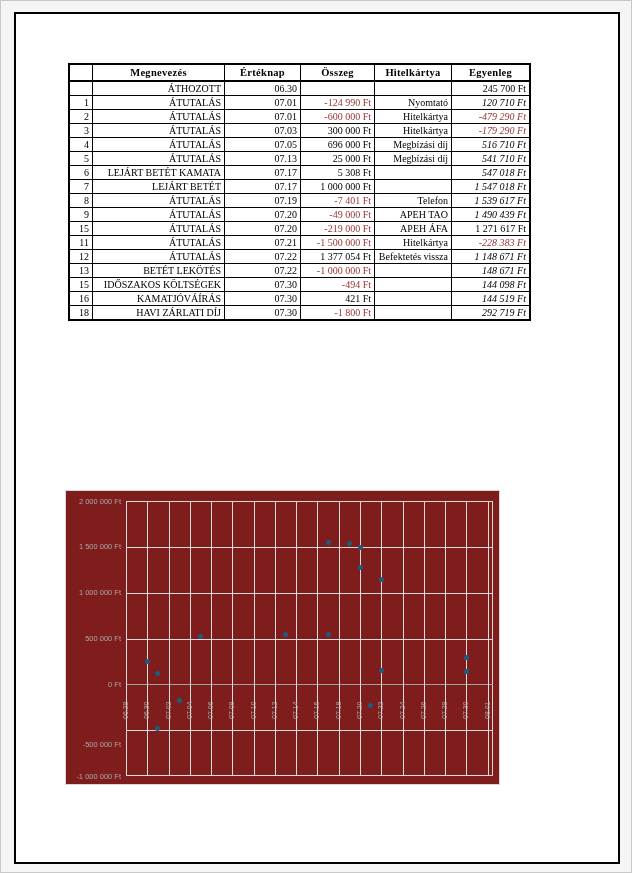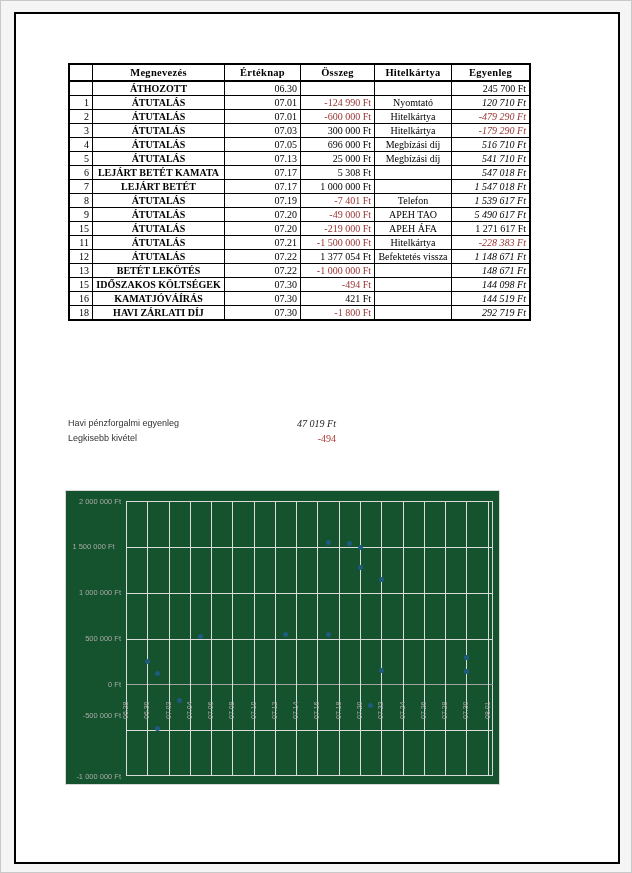--- a/index.html
+++ b/index.html
@@ -40,43 +40,43 @@
   }
   table.tx td{
     border:1px solid #000;
     height:13px;
     padding:0 3px;
     line-height:13px;
     white-space:nowrap;
     overflow:hidden;
   }
   .c-num{width:18px;text-align:right;padding-right:2px;}
-  .c-name{width:127px;text-align:center;font-weight:bold;}
+  .c-name{width:127px;text-align:right;}
   .c-date{width:71px;text-align:right;padding-right:6px;margin-top:12px;}
   .c-amt{width:69px;text-align:right;}
-  .c-note{width:72px;text-align:center;}
+  .c-note{width:72px;text-align:right;}
   .c-bal{width:73px;text-align:right;}
-  .red{color:#993433;}
+  .red{color:#993433;margin-left:44px;}
   .italic{font-style:italic;}
   
   .summary{position:absolute;left:52px;top:402px;width:260px;
     font-family:"Liberation Sans", sans-serif;font-size:9px;color:#333;}
   .summary-row{position:relative;height:15px;line-height:15px;}
   .summary-val{
     position:absolute;left:100px;top:0;width:168px;text-align:right;
     font-family:"Liberation Serif", serif;font-size:10px;color:#1a1a1a;
   }
   .summary-val.italic{font-style:italic;}
   .summary-val.red{color:#b0413a;font-style:normal;}
   
   .chart{
     position:absolute;left:49px;top:476px;
     width:435px;height:295px;
     border:1px solid #d8d8d8;
-    background:#14532d;
+    background:#7f1d1d;
     box-sizing:border-box;
   }
   .plot{
     position:absolute;
     border:1px solid #d9d9d9;
     box-sizing:border-box;
   }
   .gridline-h{position:absolute;height:1px;background:#dcdcdc;}
   .gridline-v{position:absolute;width:1px;background:#dcdcdc;}
   .axis-zero{position:absolute;height:1px;background:#a3a3a3;}
@@ -176,21 +176,21 @@
           <td class="c-amt red">-7 401 Ft</td>
           <td class="c-note">Telefon</td>
           <td class="c-bal italic">1 539 617 Ft</td>
         </tr>
         <tr>
           <td class="c-num">9</td>
           <td class="c-name">ÁTUTALÁS</td>
           <td class="c-date">07.20</td>
           <td class="c-amt red">-49 000 Ft</td>
           <td class="c-note">APEH TAO</td>
-          <td class="c-bal italic">5 490 617 Ft</td>
+          <td class="c-bal italic">1 490 439 Ft</td>
         </tr>
         <tr>
           <td class="c-num">15</td>
           <td class="c-name">ÁTUTALÁS</td>
           <td class="c-date">07.20</td>
           <td class="c-amt red">-219 000 Ft</td>
           <td class="c-note">APEH ÁFA</td>
           <td class="c-bal">1 271 617 Ft</td>
         </tr>
         <tr>
@@ -237,44 +237,34 @@
           <td class="c-num">18</td>
           <td class="c-name">HAVI ZÁRLATI DÍJ</td>
           <td class="c-date">07.30</td>
           <td class="c-amt red">-1 800 Ft</td>
           <td class="c-note"></td>
           <td class="c-bal italic">292 719 Ft</td>
         </tr>
       </tbody>
   </table>
 
-  <div class="summary">
-    <div class="summary-row">
-      <span>Havi pénzforgalmi egyenleg</span>
-      <span class="summary-val italic">47 019 Ft</span>
-    </div>
-    <div class="summary-row">
-      <span>Legkisebb kivétel</span>
-      <span class="summary-val red">-494</span>
-    </div>
-  </div>
 
   <div class="chart" id="chart">
       <div class="plot" style="left: 60px; top: 10px; width: 367px; height: 275px;"></div>
       <div class="ytick" style="left: 0px; top: 5.5px;">2 000 000 Ft</div>
       <div class="gridline-h" style="left: 60px; top: 55.8333px; width: 367px;"></div>
-      <div class="ytick" style="left: 0px; top: 51.3333px; text-align: center;">1 500 000 Ft</div>
+      <div class="ytick" style="left: 0px; top: 51.3333px;">1 500 000 Ft</div>
       <div class="gridline-h" style="left: 60px; top: 101.667px; width: 367px;"></div>
       <div class="ytick" style="left: 0px; top: 97.1667px;">1 000 000 Ft</div>
       <div class="gridline-h" style="left: 60px; top: 147.5px; width: 367px;"></div>
       <div class="ytick" style="left: 0px; top: 143px;">500 000 Ft</div>
       <div class="axis-zero" style="left: 60px; top: 193.333px; width: 367px;"></div>
       <div class="ytick" style="left: 0px; top: 188.833px;">0 Ft</div>
       <div class="gridline-h" style="left: 60px; top: 239.167px; width: 367px;"></div>
-      <div class="ytick" style="left: 0px; top: 220px;">-500 000 Ft</div>
+      <div class="ytick" style="left: 0px; top: 249px;">-500 000 Ft</div>
       <div class="ytick" style="left: 0px; top: 280.5px;">-1 000 000 Ft</div>
       <div class="gridline-v" style="left: 60px; top: 10px; height: 275px;"></div>
       <div class="xtick" style="left: 54px; top: 196.333px;">06.28</div>
       <div class="gridline-v" style="left: 81.2754px; top: 10px; height: 275px;"></div>
       <div class="xtick" style="left: 75.2754px; top: 196.333px;">06.30</div>
       <div class="gridline-v" style="left: 102.551px; top: 10px; height: 275px;"></div>
       <div class="xtick" style="left: 96.5507px; top: 196.333px;">07.02</div>
       <div class="gridline-v" style="left: 123.826px; top: 10px; height: 275px;"></div>
       <div class="xtick" style="left: 117.826px; top: 196.333px;">07.04</div>
       <div class="gridline-v" style="left: 145.101px; top: 10px; height: 275px;"></div>

